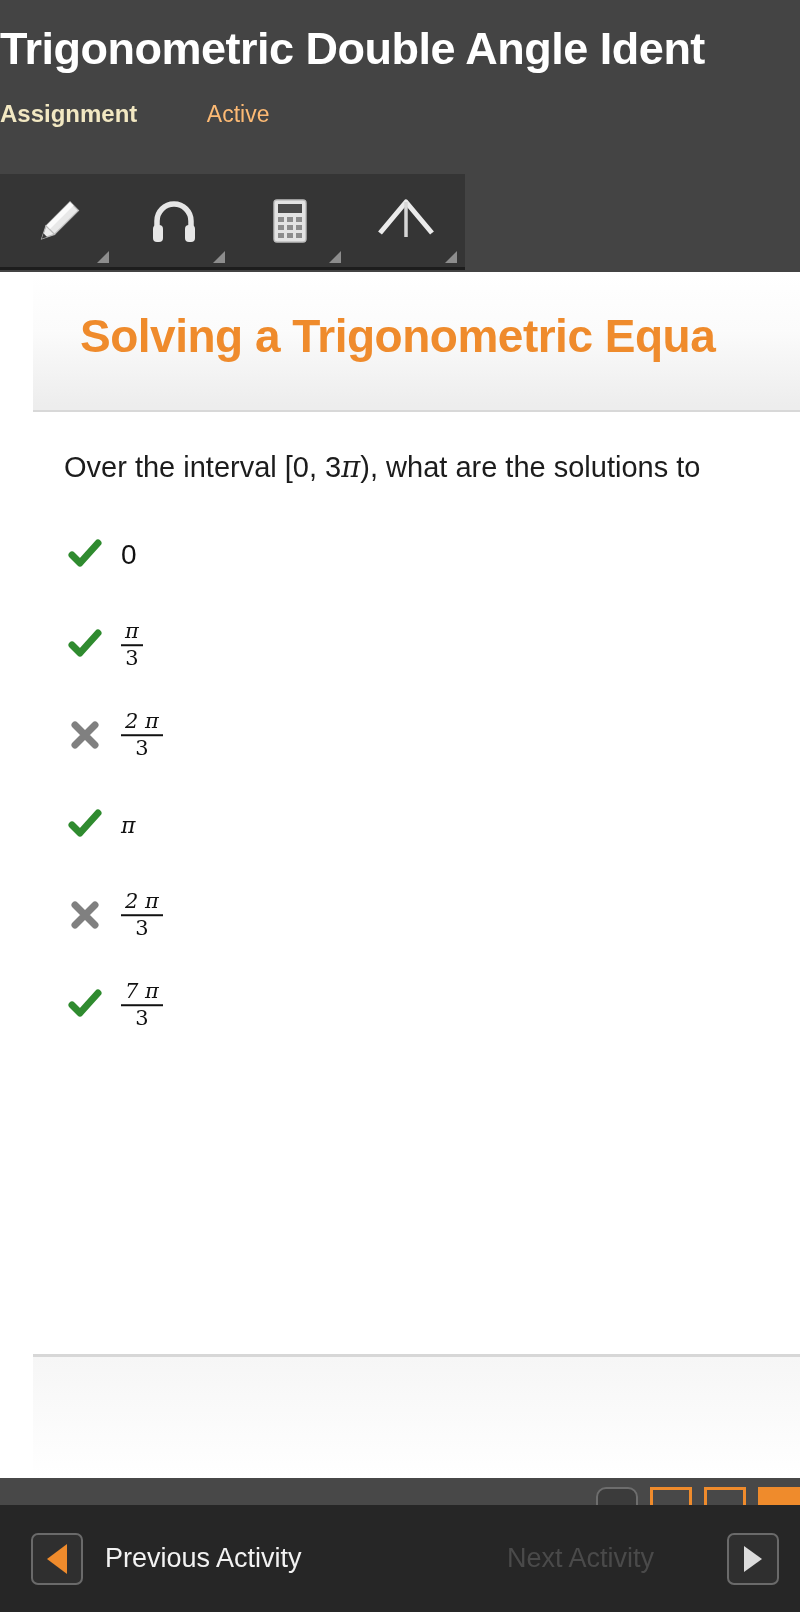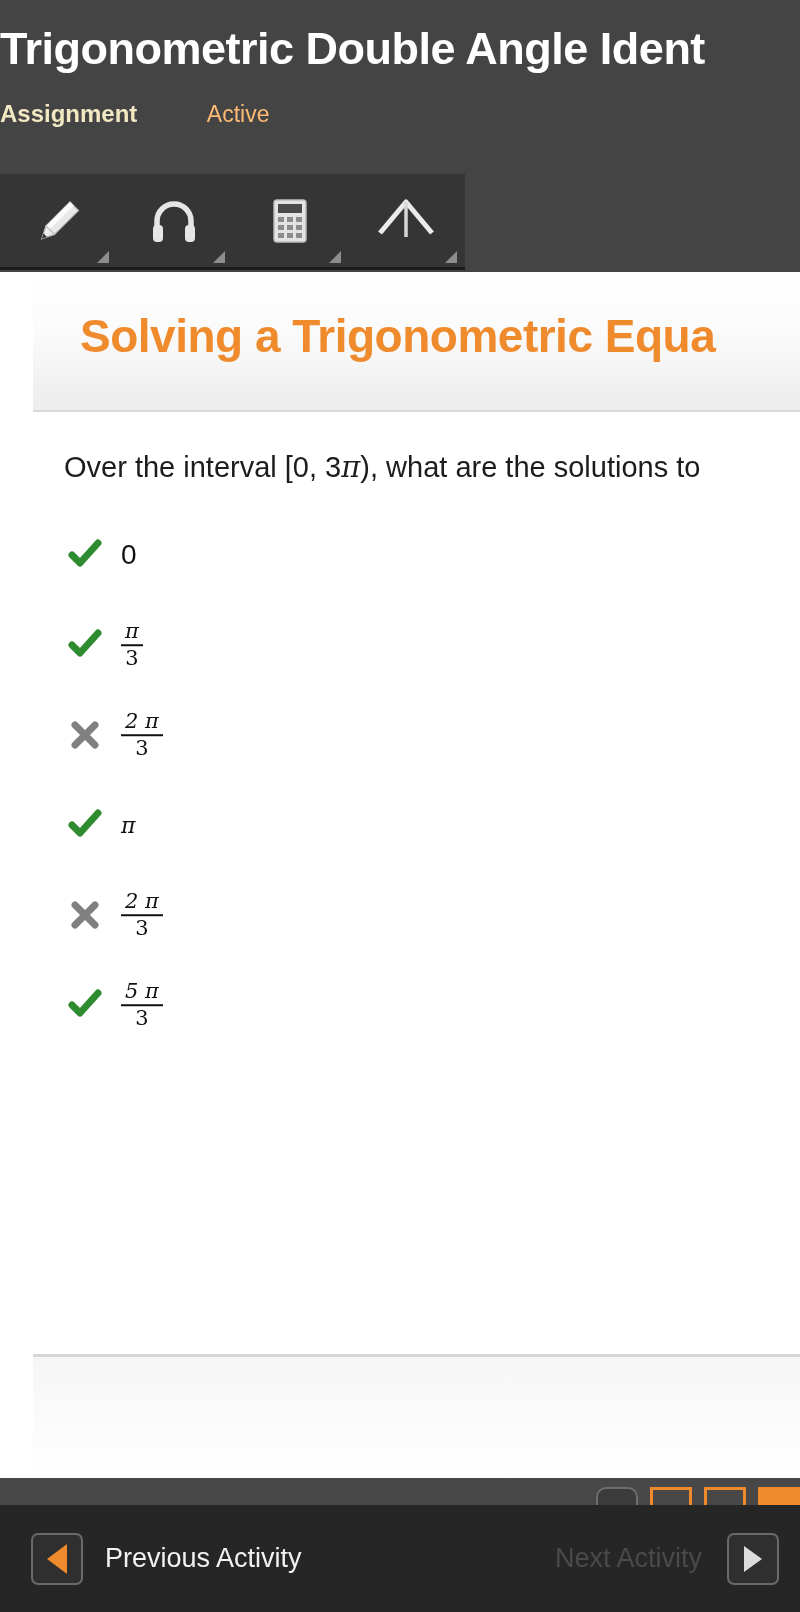--- a/index.html
+++ b/index.html
@@ -147,21 +147,21 @@
     position:absolute; left:0; top:1505px; width:800px; height:107px;
     background:#262626;
     text-align:center;
   }
   .nav-prev {
     position:absolute; left:31px; top:50%; transform:translateY(-50%);
     display:flex; align-items:center;
   }
   .nav-next {
     position:absolute; right:21px; top:50%; transform:translateY(-50%);
-    display:flex; align-items:center;
+    display:flex; align-items:center;gap:48px;
   }
   .nav-sq {
     width:52px; height:52px; border-radius:7px;
     border:2px solid #6a6a6a; background:#2f2f2f;
     display:flex; align-items:center; justify-content:center;
   }
   .tri-left {
     width:0; height:0;
     border-right:20px solid #ef8b2c;
     border-top:15px solid transparent;
@@ -299,21 +299,21 @@
               </svg>
             </span>
             <span class="opt-value"><span class="frac"><span class="num">2 π</span><span class="den">3</span></span></span>
           </div>
           <div class="option">
             <span class="opt-mark">
               <svg width="34" height="34" viewBox="0 0 34 34">
                 <path d="M4 17 L12 25 L30 5" fill="none" stroke="#2f8b2f" stroke-width="7" stroke-linecap="round" stroke-linejoin="round"></path>
               </svg>
             </span>
-            <span class="opt-value"><span class="frac"><span class="num">5 π</span><span class="den">3</span></span></span>
+            <span class="opt-value"><span class="frac"><span class="num">7 π</span><span class="den">3</span></span></span>
           </div>
         </div>
 
     </div>
 
     <div class="footer-strip"></div>
   </div>
 
   <div class="chrome-upper">
     <div class="page-dots">

